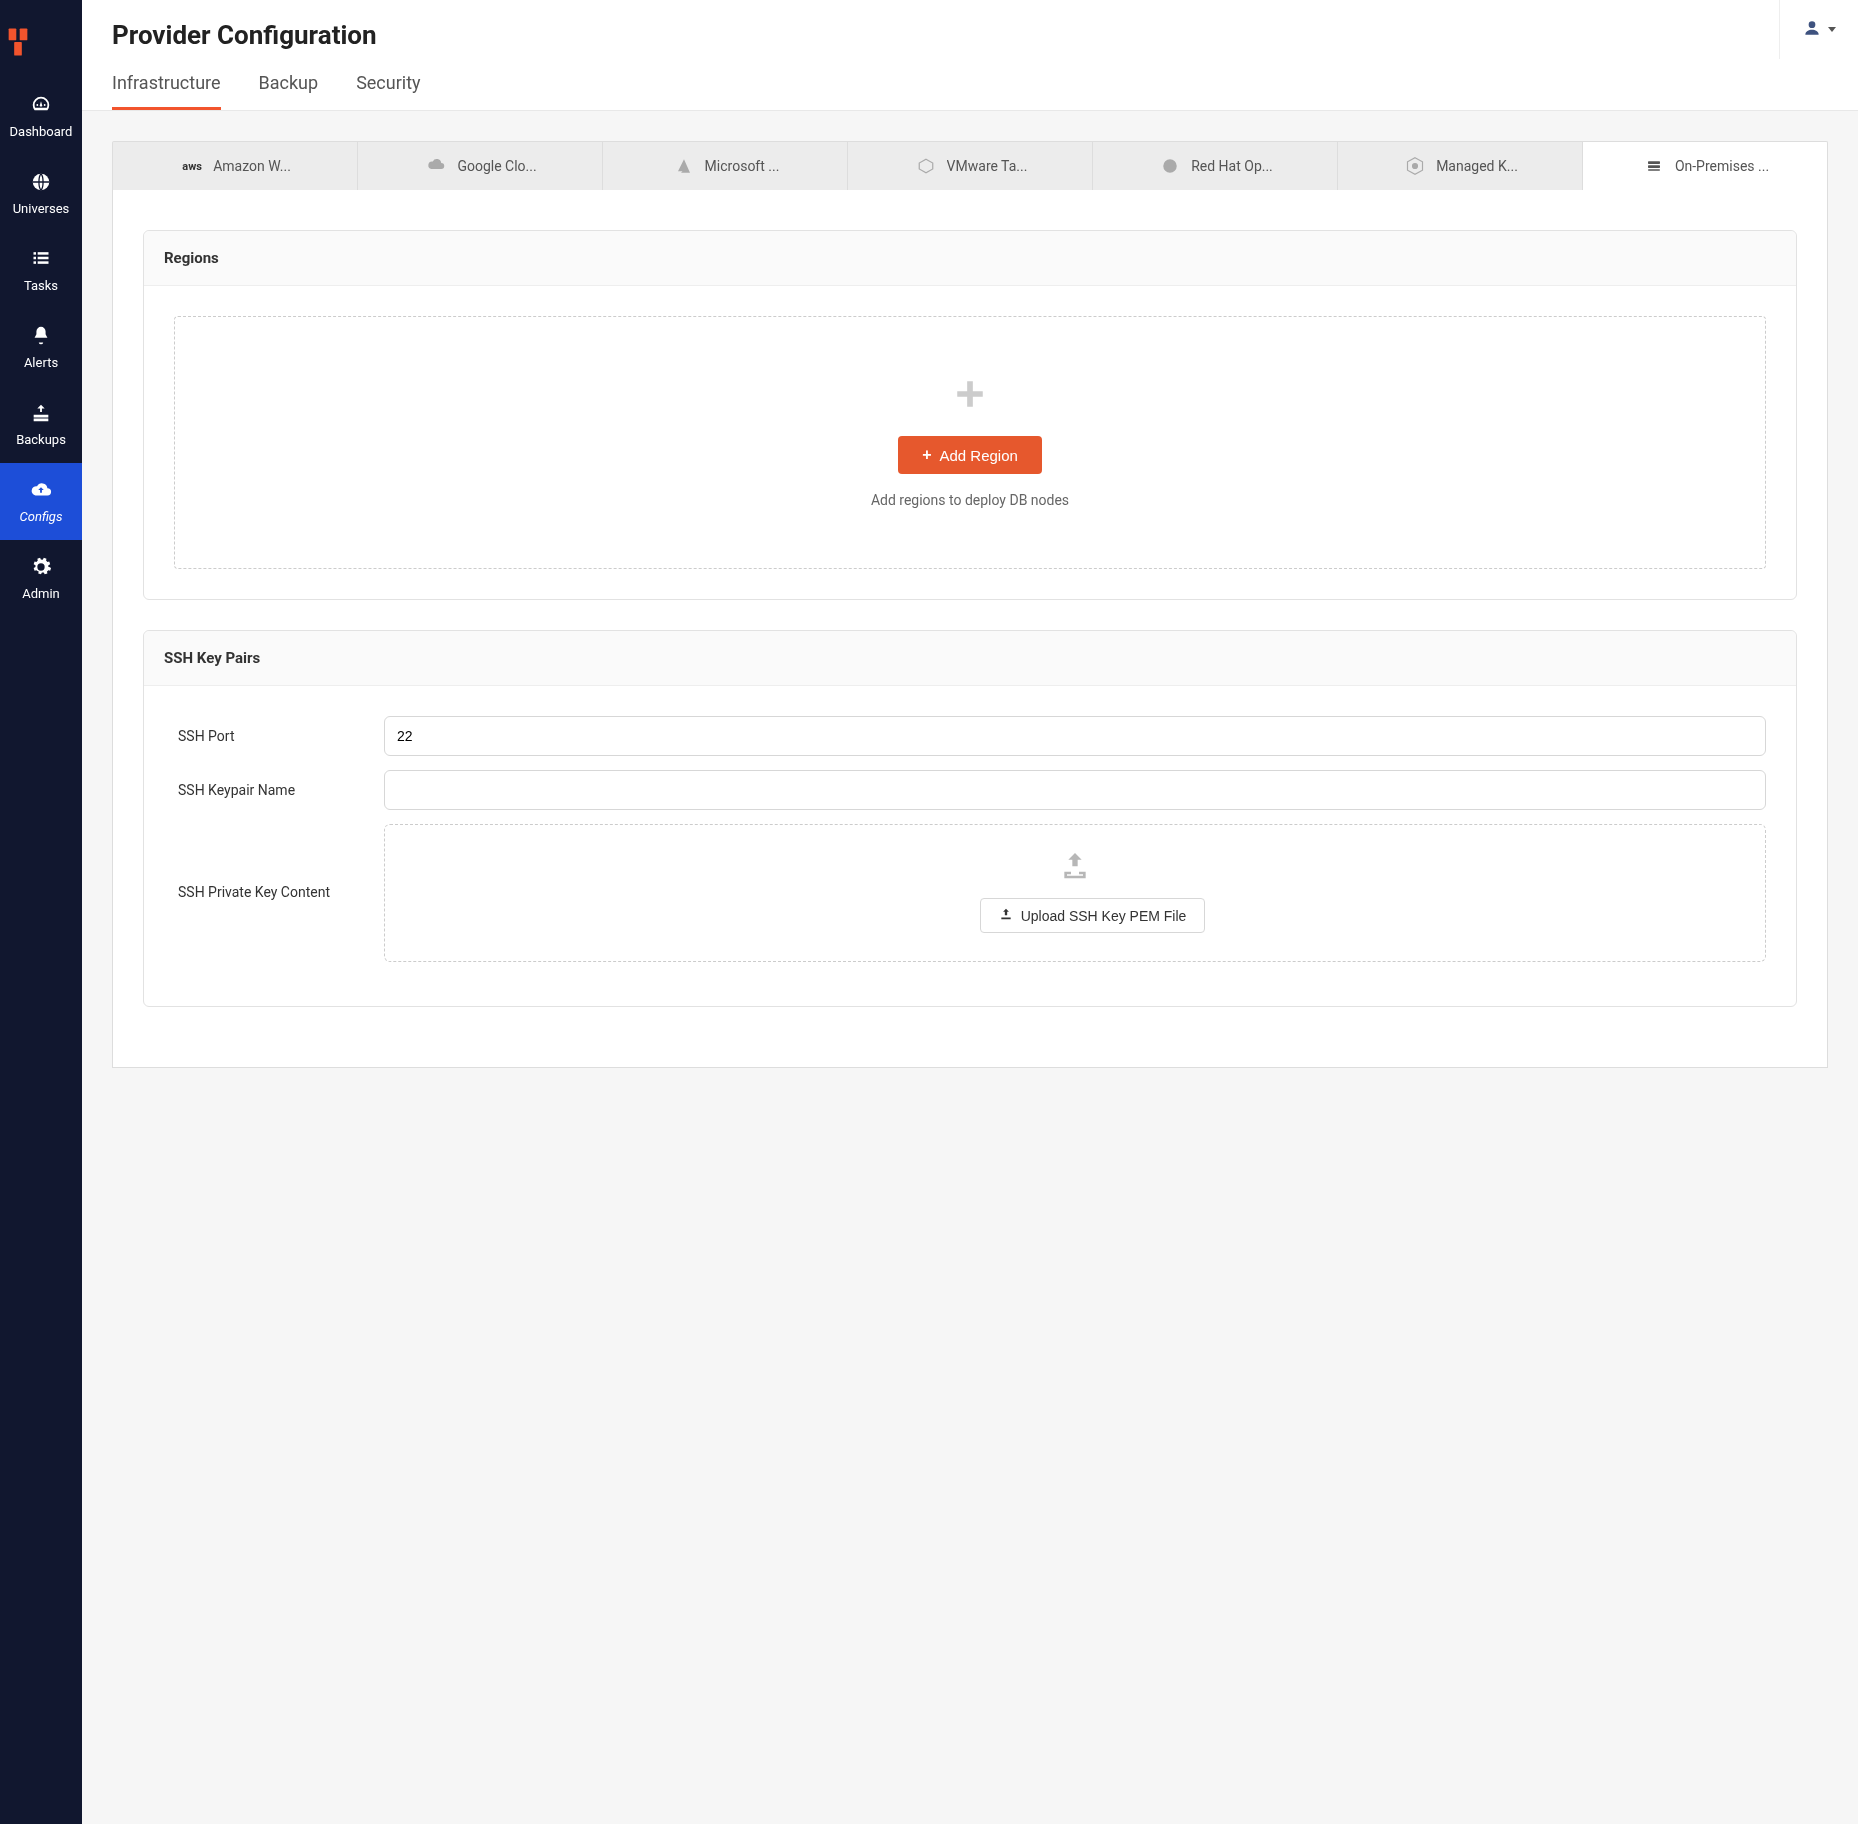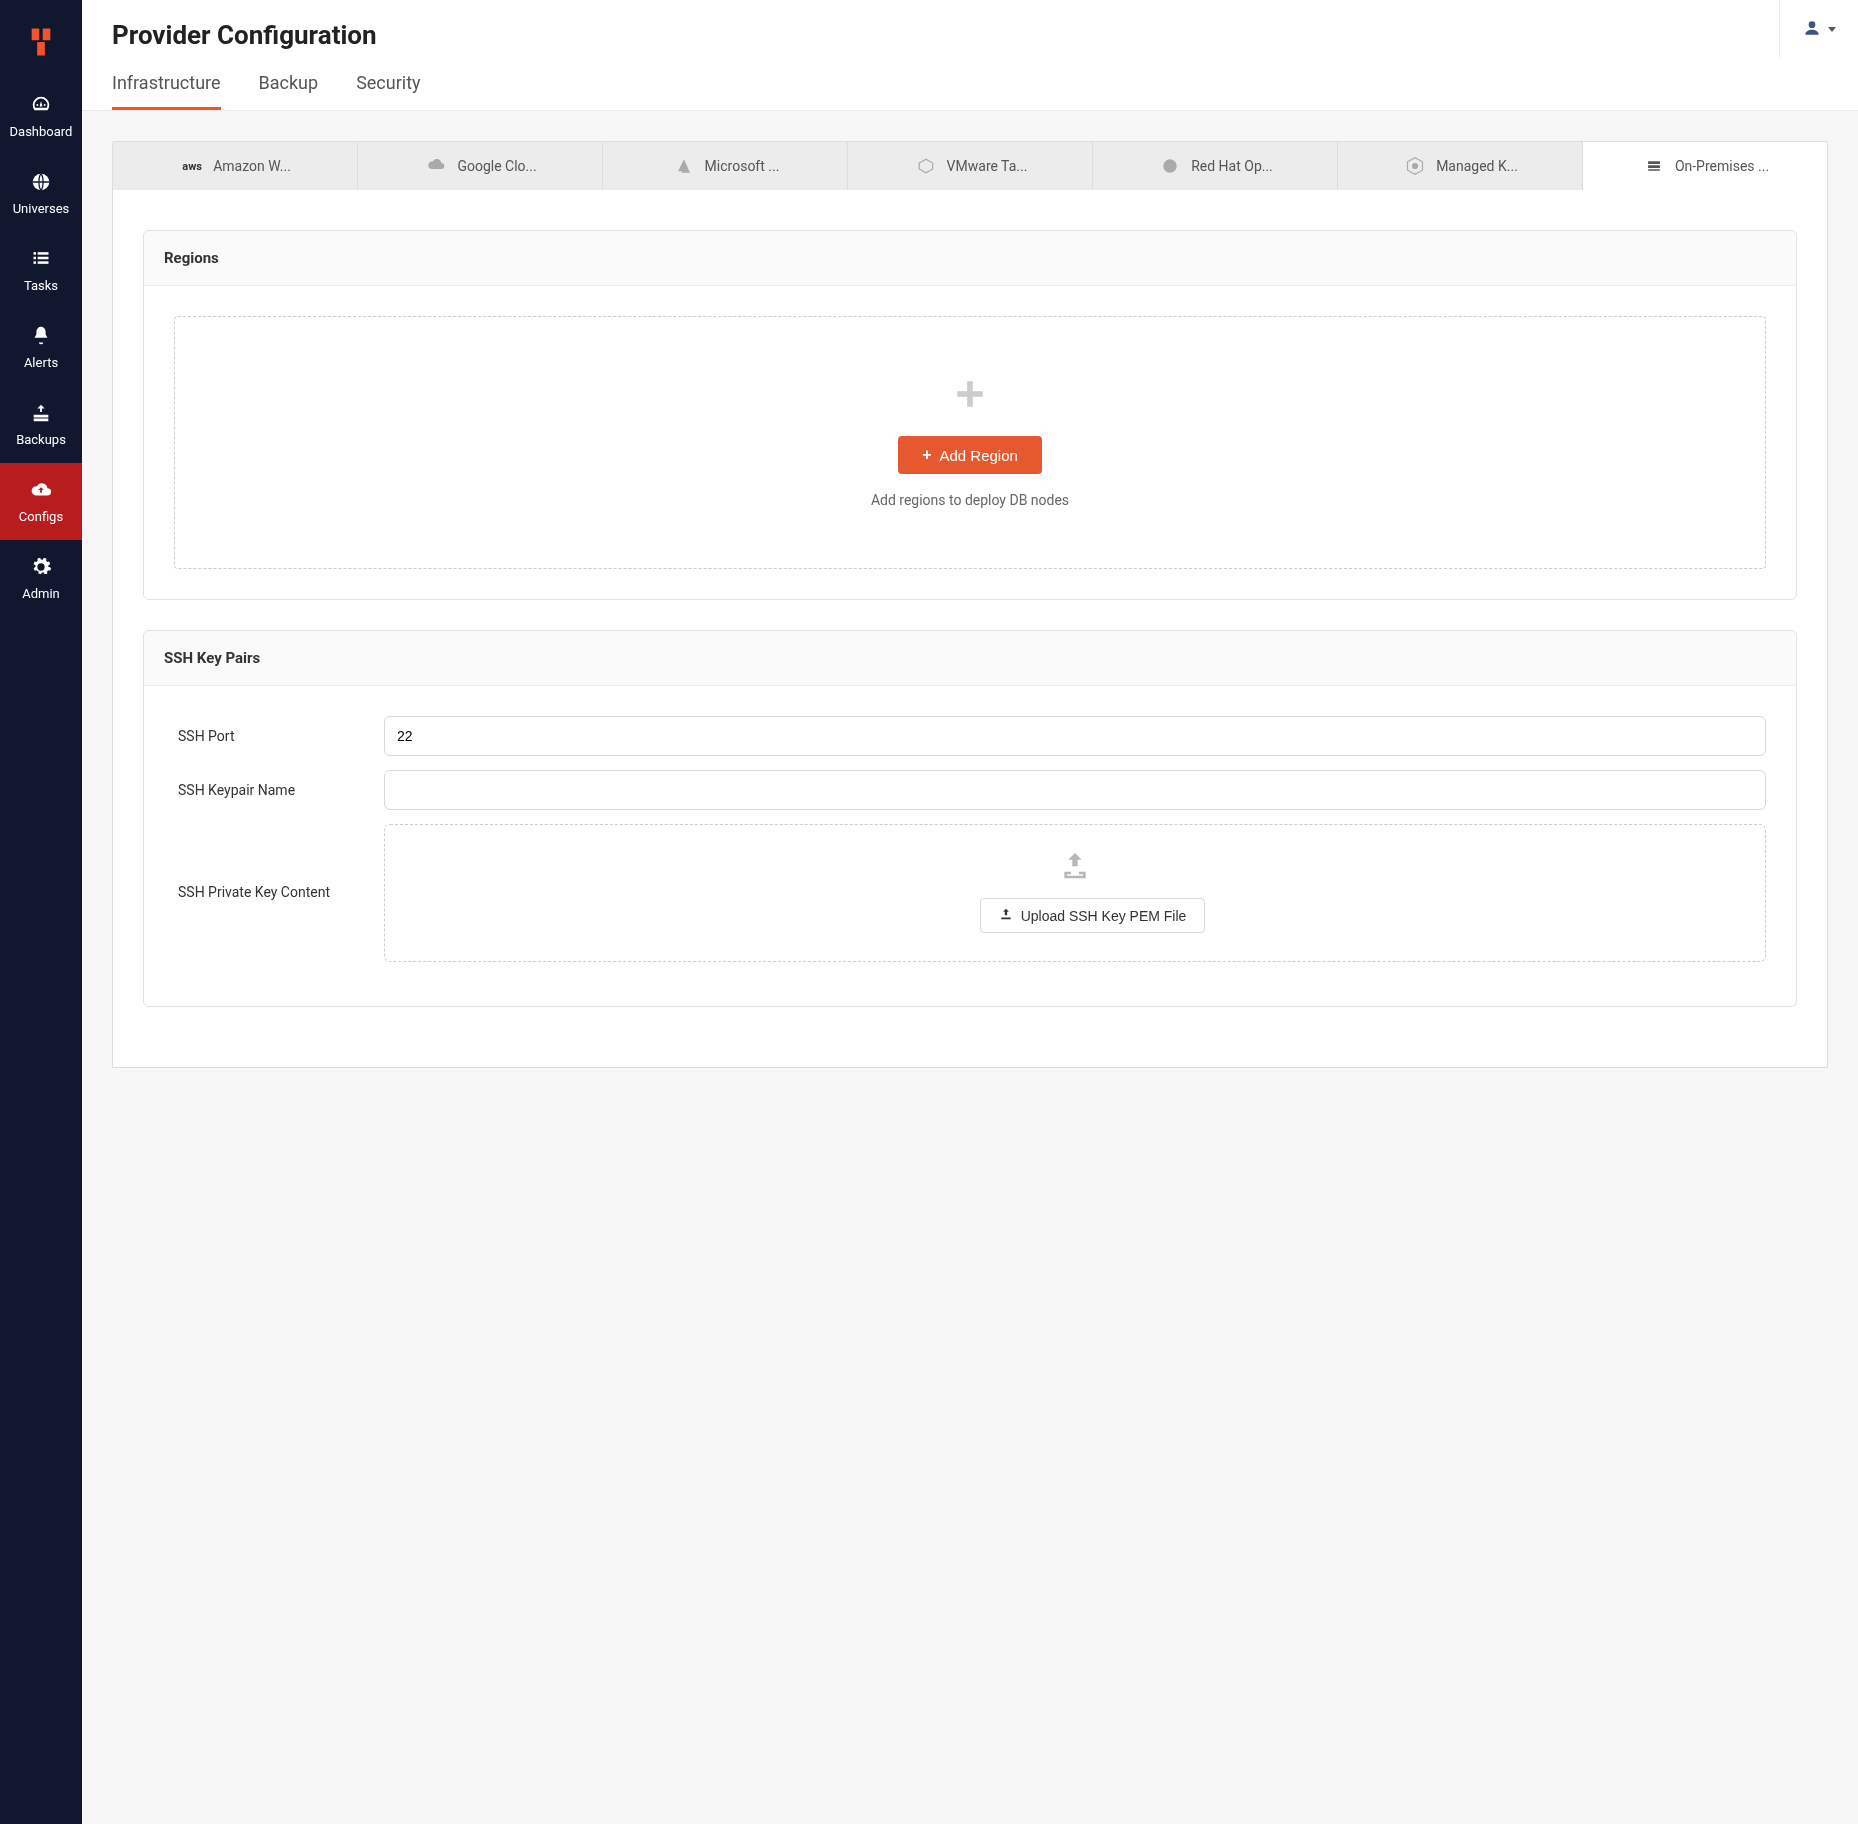--- a/index.html
+++ b/index.html
@@ -11,21 +11,21 @@
   }
   .app { display: flex; min-height: 100vh; }
 
   
   .sidebar {
     width: 82px;
     background: #11172f;
     color: #fff;
     display: flex;
     flex-direction: column;
-    align-items: center;
+    align-items: flex-start;
     padding-top: 12px;
     flex-shrink: 0;
   }
   .logo {
     width: 36px; height: 36px;
     margin: 12px 0 18px;
     display:flex;align-items:center;justify-content:center;
   }
   .nav-item {
     width: 100%;
@@ -34,21 +34,21 @@
     cursor: pointer;
     font-size: 13px;
     color: #fff;
   }
   .nav-item .nav-icon {
     display:block;
     margin: 0 auto 8px;
     width: 26px; height: 22px;
     color:#fff;
   }
-  .nav-item.active { background: #b91c1c; }
+  .nav-item.active { background: #1d4ed8; font-style: italic; }
   .nav-label { font-size: 13px; }
 
   
   .main { flex: 1; display:flex; flex-direction:column; background:#5eead4; }
 
   .topbar {
     display:flex;
     justify-content:space-between;
     align-items:flex-start;
     border-bottom: 1px solid #e8e8e8;

